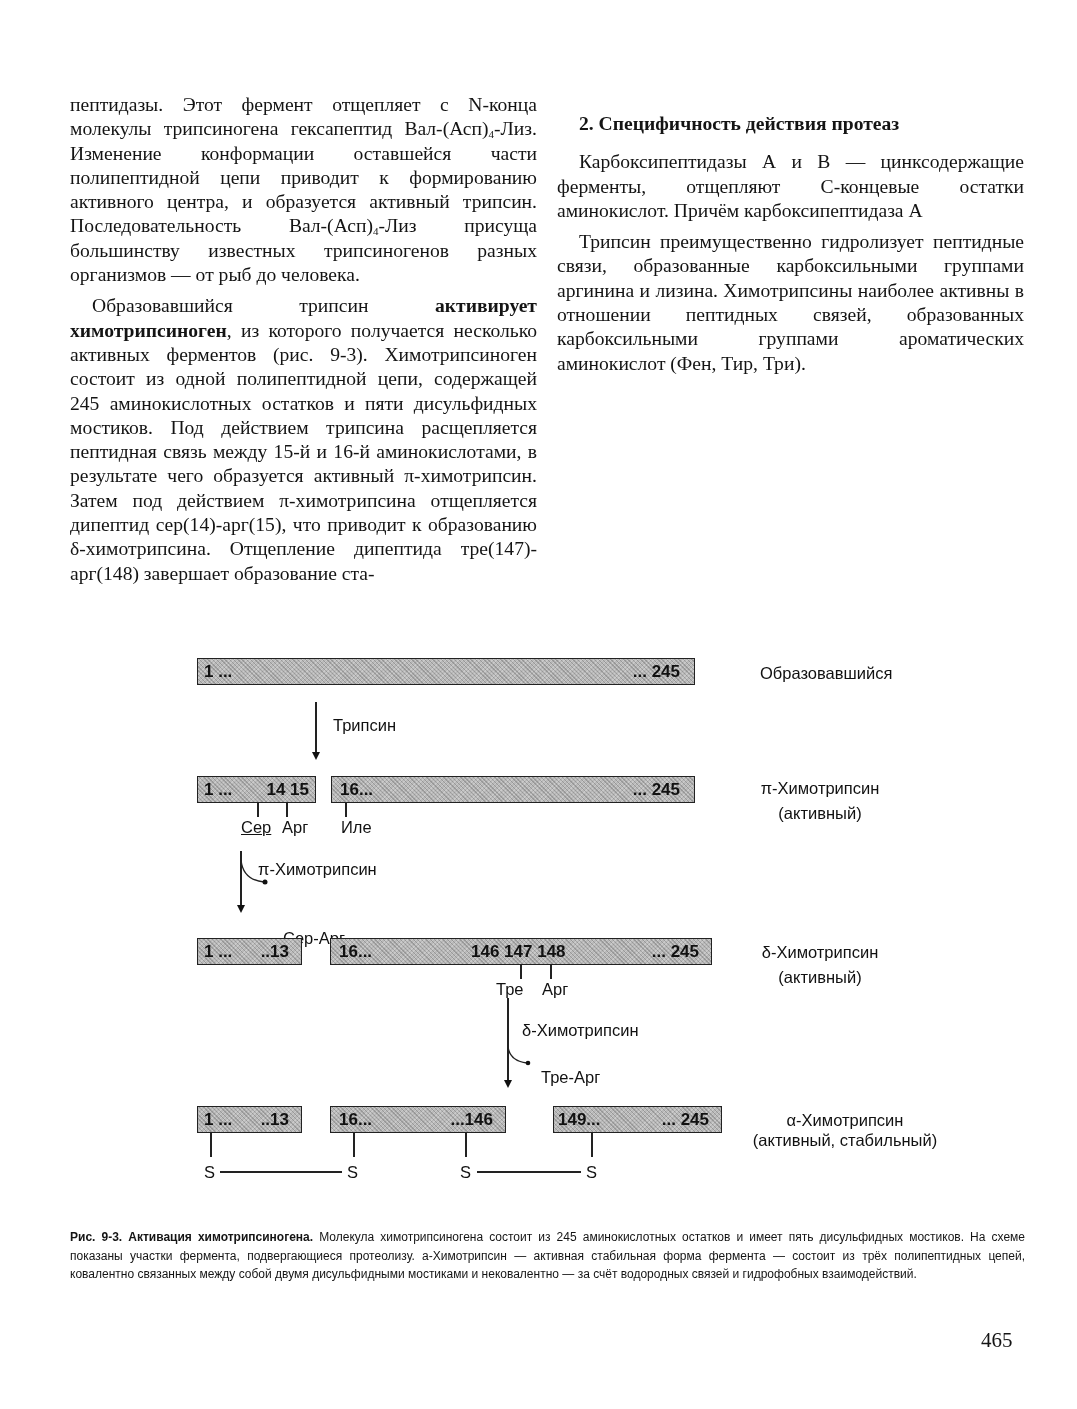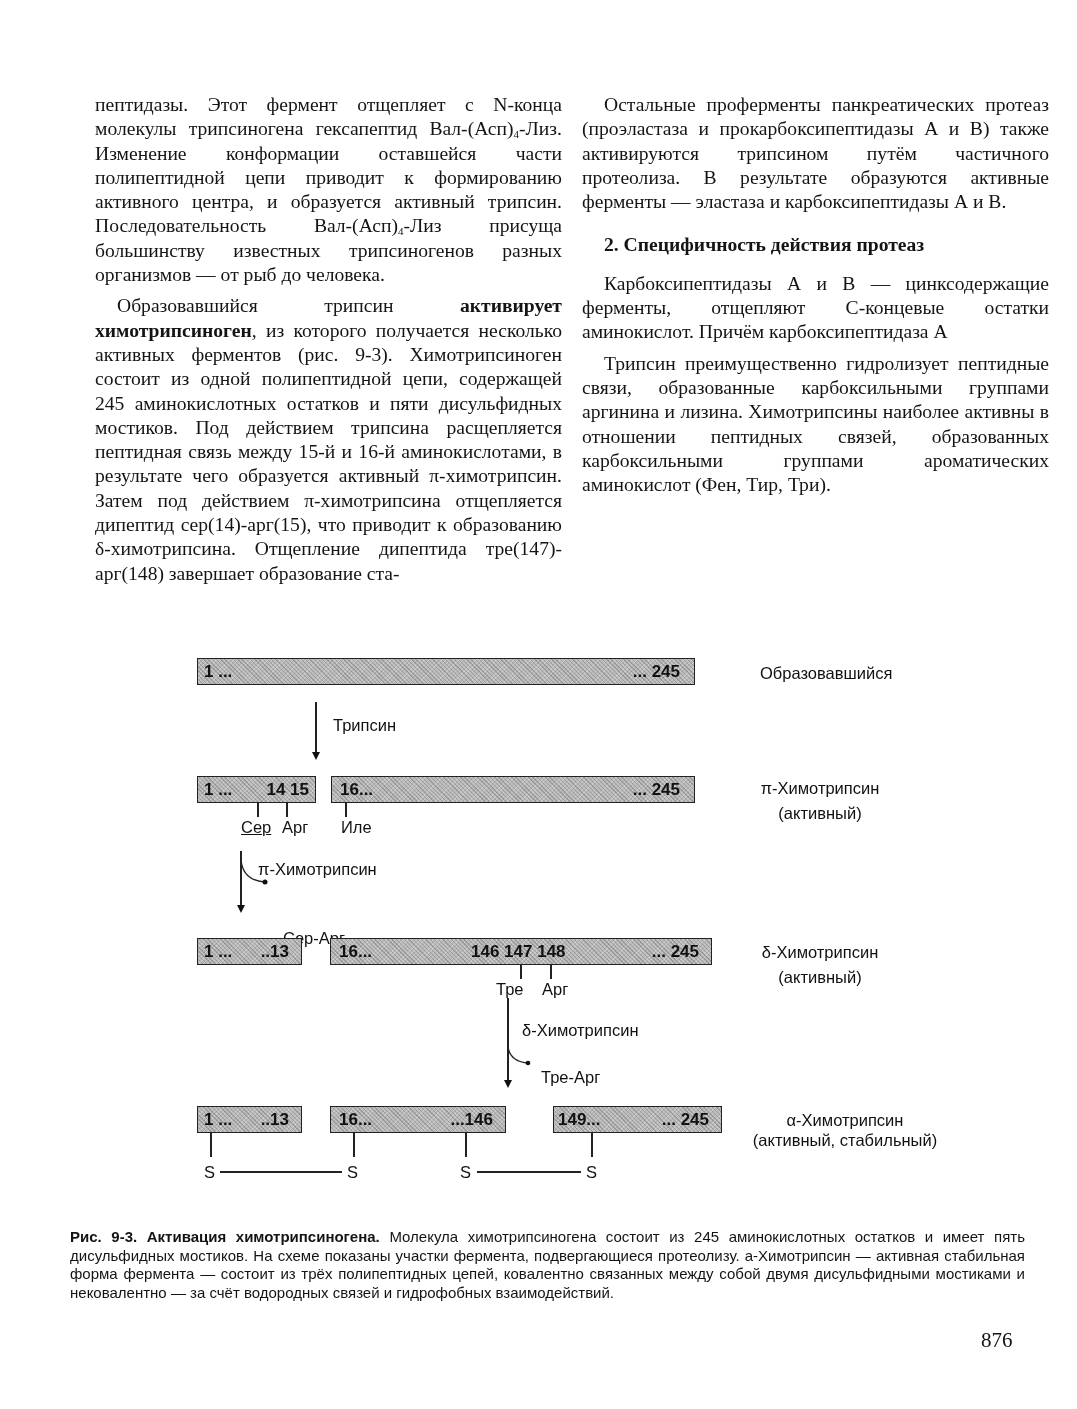--- a/index.html
+++ b/index.html
@@ -1,20 +1,20 @@
 <!DOCTYPE html>
 <html><head>
 <meta charset="utf-8">
 <style>
   html, body { margin: 0; padding: 0; background: #ffffff; }
   body { width: 1077px; height: 1409px; position: relative; overflow: hidden; color: #141414; }
   .col {
     position: absolute; top: 93px; width: 467px;
     font-family: "Liberation Serif", serif; font-size: 19.6px; line-height: 24.3px;
-    text-align: justify; hyphens: manual; margin-left: 25px;
+    text-align: justify; hyphens: manual;
   }
   .col p { margin: 0; }
   .col p.ind { text-indent: 22px; }
   .col p + p { margin-top: 7px; }
   #col-left { left: 70px; }
   #col-right { left: 557px; }
   .subhead { font-weight: bold; margin: 19px 0 14px 22px !important; text-indent: 0; }
   sub { font-size: 11px; vertical-align: -3px; line-height: 0; }
   b { font-weight: bold; }
 
@@ -30,35 +30,34 @@
   }
   .bar span { position: absolute; top: 3px; line-height: 20px; white-space: nowrap; }
   .lbl { position: absolute; font-size: 16.5px; white-space: nowrap; color: #111; line-height: 20px; }
   .lbl.c { text-align: center; }
   .vline { position: absolute; width: 1.5px; background: #222; }
   .hline { position: absolute; height: 1.5px; background: #222; }
   .arrowhead { position: absolute; width: 0; height: 0; border-left: 4px solid transparent; border-right: 4px solid transparent; border-top: 8px solid #111; }
 
   .caption {
     position: absolute; left: 70px; top: 1228px; width: 955px;
-    font-family: "Liberation Sans", sans-serif; font-size: 15px; line-height: 18.5px; text-align: justify;
+    font-family: "Liberation Sans", sans-serif; font-size: 12px; line-height: 18.5px; text-align: justify;
   }
   .caption b { font-weight: bold; }
   .pageno { position: absolute; left: 981px; top: 1328px; font-family: "Liberation Serif", serif; font-size: 21px; }
 </style>
 </head>
 <body>
 
 <div class="col" id="col-left">
   <p><span>пептидазы. Этот фермент отщепляет с N-конца молекулы трипсиногена гексапептид Вал-(Асп)</span><sub>4</sub><span>-Лиз. Изменение конформации оставшейся части полипептидной цепи приводит к формированию активного центра, и образуется активный трипсин. Последовательность Вал-(Асп)</span><sub>4</sub><span>-Лиз присуща большинству известных трипсиногенов разных организмов — от рыб до человека.</span></p>
   <p class="ind"><span>Образовавшийся трипсин </span><b>активирует химотрипсиноген</b><span>, из которого получается несколько активных ферментов (рис. 9-3). Химотрипсиноген состоит из одной полипептидной цепи, содержащей 245 аминокислотных остатков и пяти дисульфидных мостиков. Под действием трипсина расщепляется пептидная связь между 15-й и 16-й аминокислотами, в результате чего образуется активный π-химотрипсин. Затем под действием π-химотрипсина отщепляется дипептид сер(14)-арг(15), что приводит к образованию δ-химотрипсина. Отщепление дипептида тре(147)-арг(148) завершает образование ста-</span></p>
 </div>
 
 <div class="col" id="col-right">
-  <p class="ind">Остальные проферменты панкреатических протеаз (проэластаза и прокарбоксипептидазы А и В) также активируются трипсином путём частичного протеолиза. В результате образуются активные ферменты — эластаза и карбоксипептидазы А и В.</p>
   <p class="subhead">2. Специфичность действия протеаз</p>
   <p class="ind">Карбоксипептидазы А и В — цинксодержащие ферменты, отщепляют С-концевые остатки аминокислот. Причём карбоксипептидаза А</p>
   <p class="ind">Трипсин преимущественно гидролизует пептидные связи, образованные карбоксильными группами аргинина и лизина. Химотрипсины наиболее активны в отношении пептидных связей, образованных карбоксильными группами ароматических аминокислот (Фен, Тир, Три).</p>
 </div>
 
 <div class="dg">
 
   <div class="bar" style="left:197px;top:658px;width:498px;">
     <span style="left:6px">1 ...</span>
     <span style="right:14px">... 245</span>
@@ -141,13 +140,13 @@
   <div class="lbl" style="left:460px;top:1162px;">S</div>
   <div class="lbl" style="left:586px;top:1162px;">S</div>
   <div class="hline" style="left:220px;top:1171px;width:122px;"></div>
   <div class="hline" style="left:477px;top:1171px;width:104px;"></div>
   <div class="lbl c" style="left:740px;top:1110px;width:210px;">α-Химотрипсин</div>
   <div class="lbl c" style="left:740px;top:1130px;width:210px;">(активный, стабильный)</div>
 </div>
 
 <div class="caption"><b>Рис. 9-3. Активация химотрипсиногена.</b><span> Молекула химотрипсиногена состоит из 245 аминокислотных остатков и имеет пять дисульфидных мостиков. На схеме показаны участки фермента, подвергающиеся протеолизу. а-Химотрипсин — активная стабильная форма фермента — состоит из трёх полипептидных цепей, ковалентно связанных между собой двумя дисульфидными мостиками и нековалентно — за счёт водородных связей и гидрофобных взаимодействий.</span></div>
 
-<div class="pageno">876</div>
+<div class="pageno">465</div>
 
 </body></html>

